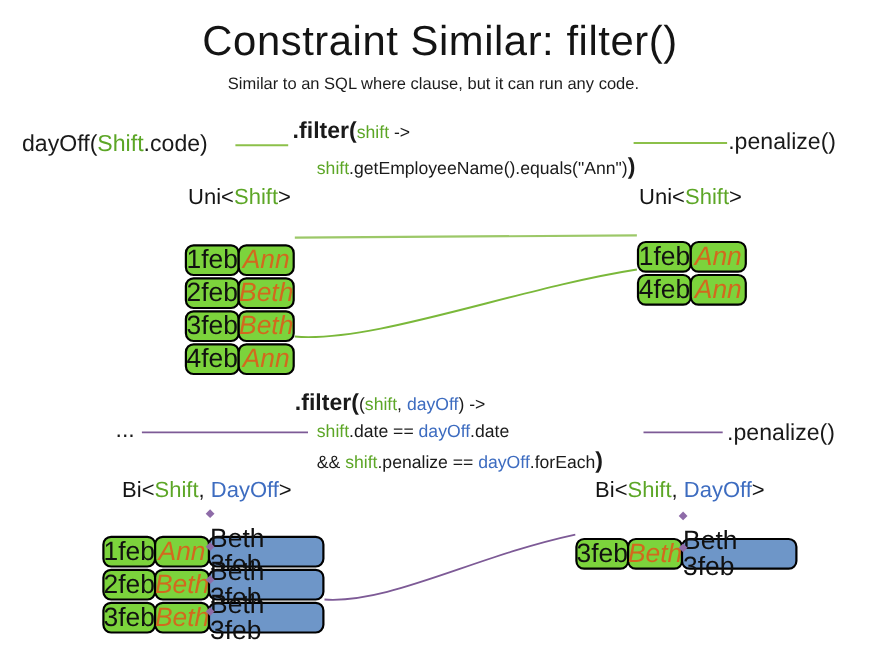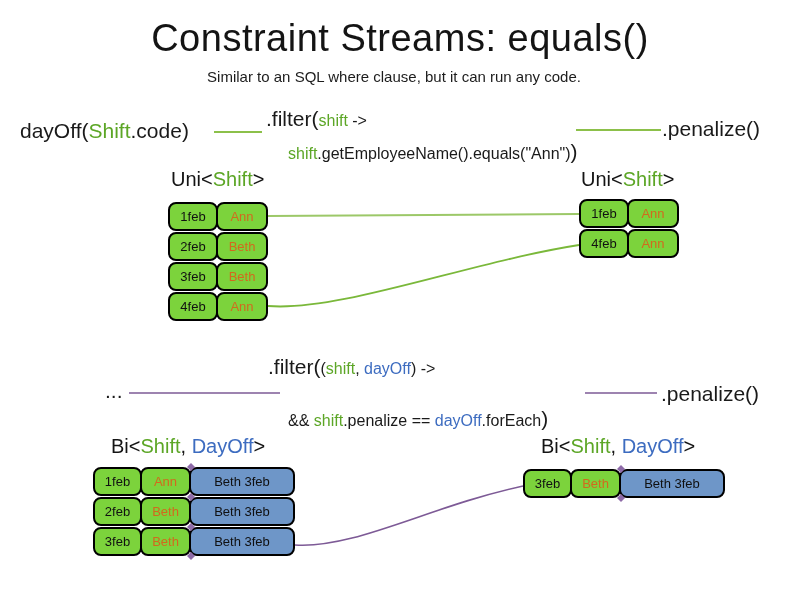--- a/index.html
+++ b/index.html
@@ -4,32 +4,32 @@
 <style>
   html,body{margin:0;padding:0;background:#fff;}
   .slide{position:relative;width:800px;height:600px;background:#ffffff;overflow:hidden;
          font-family:"Liberation Sans",sans-serif;color:#111;}
   .abs{position:absolute;}
   .title{position:absolute;left:0;right:0;top:17px;text-align:center;
          font-size:38px;letter-spacing:0.5px;color:#141414;z-index:2;}
   .subtitle{position:absolute;left:0;right:12px;top:68px;text-align:center;
             font-size:15px;color:#1c1c1c;z-index:2;}
   .code{font-size:21px;color:#1a1a1a;white-space:nowrap;z-index:2;}
-  .c21{font-size:21px;}
+  .c21{font-size:21px;font-weight:bold;}
   .c16{font-size:16px;}
   .green{color:#5CA626;}
   .blue{color:#3D6CC0;}
   .heading{font-size:20px;color:#141414;white-space:nowrap;z-index:2;}
   .vtable{display:flex;flex-direction:column;gap:1px;z-index:2;}
   .trow{display:flex;height:29px;}
   .cell{box-sizing:border-box;height:29px;border:2px solid #000;border-radius:8px;
         background:#7CD33C;display:flex;align-items:center;justify-content:center;
-        font-size:13px;color:#111;line-height:1;}
+        font-size:24px;color:#111;line-height:1;margin-top:20px;}
   .trow .cell + .cell{margin-left:-2px;}
-  .cell.name{color:#D2691E;}
+  .cell.name{color:#D2691E;font-style:italic;}
   .cell.pair{background:#6E96C8;color:#101010;}
   .uni .date{width:50px;}  .uni .name{width:52px;}
   .bi  .date{width:49px;}  .bi  .name{width:51px;}  .bi .pair{width:106px;}
   svg.layer{position:absolute;left:0;top:0;pointer-events:none;}
   svg.connectors{z-index:1;}
   svg.anchors{z-index:3;}
 </style>
 </head>
 <body>
 
@@ -38,21 +38,21 @@
   <svg class="layer connectors" width="800" height="600" viewBox="0 0 800 600">
     <path d="M214 132 H262" stroke="#8CC04A" stroke-width="1.8" fill="none"></path>
     <path d="M576 130 H661" stroke="#8CC04A" stroke-width="1.8" fill="none"></path>
     <path d="M268 216 L579 214" stroke="#9CC868" stroke-width="2" fill="none"></path>
     <path d="M268 306 C 340 312, 470 262, 579 245" stroke="#7AB83A" stroke-width="1.8" fill="none"></path>
     <path d="M129 393 H280" stroke="#7D5A96" stroke-width="1.6" fill="none"></path>
     <path d="M585 393 H657" stroke="#7D5A96" stroke-width="1.6" fill="none"></path>
     <path d="M295 545 C 355 549, 430 506, 523 486" stroke="#7D5A96" stroke-width="1.6" fill="none"></path>
   </svg>
 
-  <div class="title">Constraint Streams: equals()</div>
+  <div class="title">Constraint Similar: filter()</div>
   <div class="subtitle">Similar to an SQL where clause, but it can run any code.</div>
 
   <div class="code abs" style="left:20px;top:119px"><span>dayOff(</span><span class="green">Shift</span><span>.code)</span></div>
 
   <div class="code abs" style="left:266px;top:107px"><span class="c21">.filter(</span><span class="c16 green">shift</span><span class="c16"> -&gt;</span></div>
 
   <div class="code abs c16" style="left:288px;top:140px"><span class="green">shift</span><span>.getEmployeeName().equals("Ann")</span><span class="c21">)</span></div>
 
   <div class="code abs" style="left:662px;top:117px">.penalize()</div>
 
@@ -87,20 +87,21 @@
     <div class="trow">
       <div class="cell date">4feb</div>
       <div class="cell name">Ann</div>
     </div>
   </div>
 
   <div class="code abs" style="left:105px;top:379px">...</div>
 
   <div class="code abs" style="left:268px;top:355px"><span class="c21">.filter(</span><span class="c16">(</span><span class="c16 green">shift</span><span class="c16">, </span><span class="c16 blue">dayOff</span><span class="c16">)</span><span class="c16"> -&gt;</span></div>
 
+  <div class="code abs c16" style="left:288px;top:384px"><span class="green">shift</span><span>.date == </span><span class="blue">dayOff</span><span>.date</span></div>
 
   <div class="code abs c16" style="left:288px;top:407px"><span>&amp;&amp; </span><span class="green">shift</span><span>.penalize == </span><span class="blue">dayOff</span><span>.forEach</span><span class="c21">)</span></div>
 
   <div class="code abs" style="left:661px;top:382px">.penalize()</div>
 
   <div class="heading abs" style="left:111px;top:435px"><span>Bi&lt;</span><span class="green">Shift</span><span>, </span><span class="blue">DayOff</span><span>&gt;</span></div>
 
   <div class="heading abs" style="left:541px;top:435px"><span>Bi&lt;</span><span class="green">Shift</span><span>, </span><span class="blue">DayOff</span><span>&gt;</span></div>
 
   <div class="vtable bi abs" style="left:93px;top:467px">

